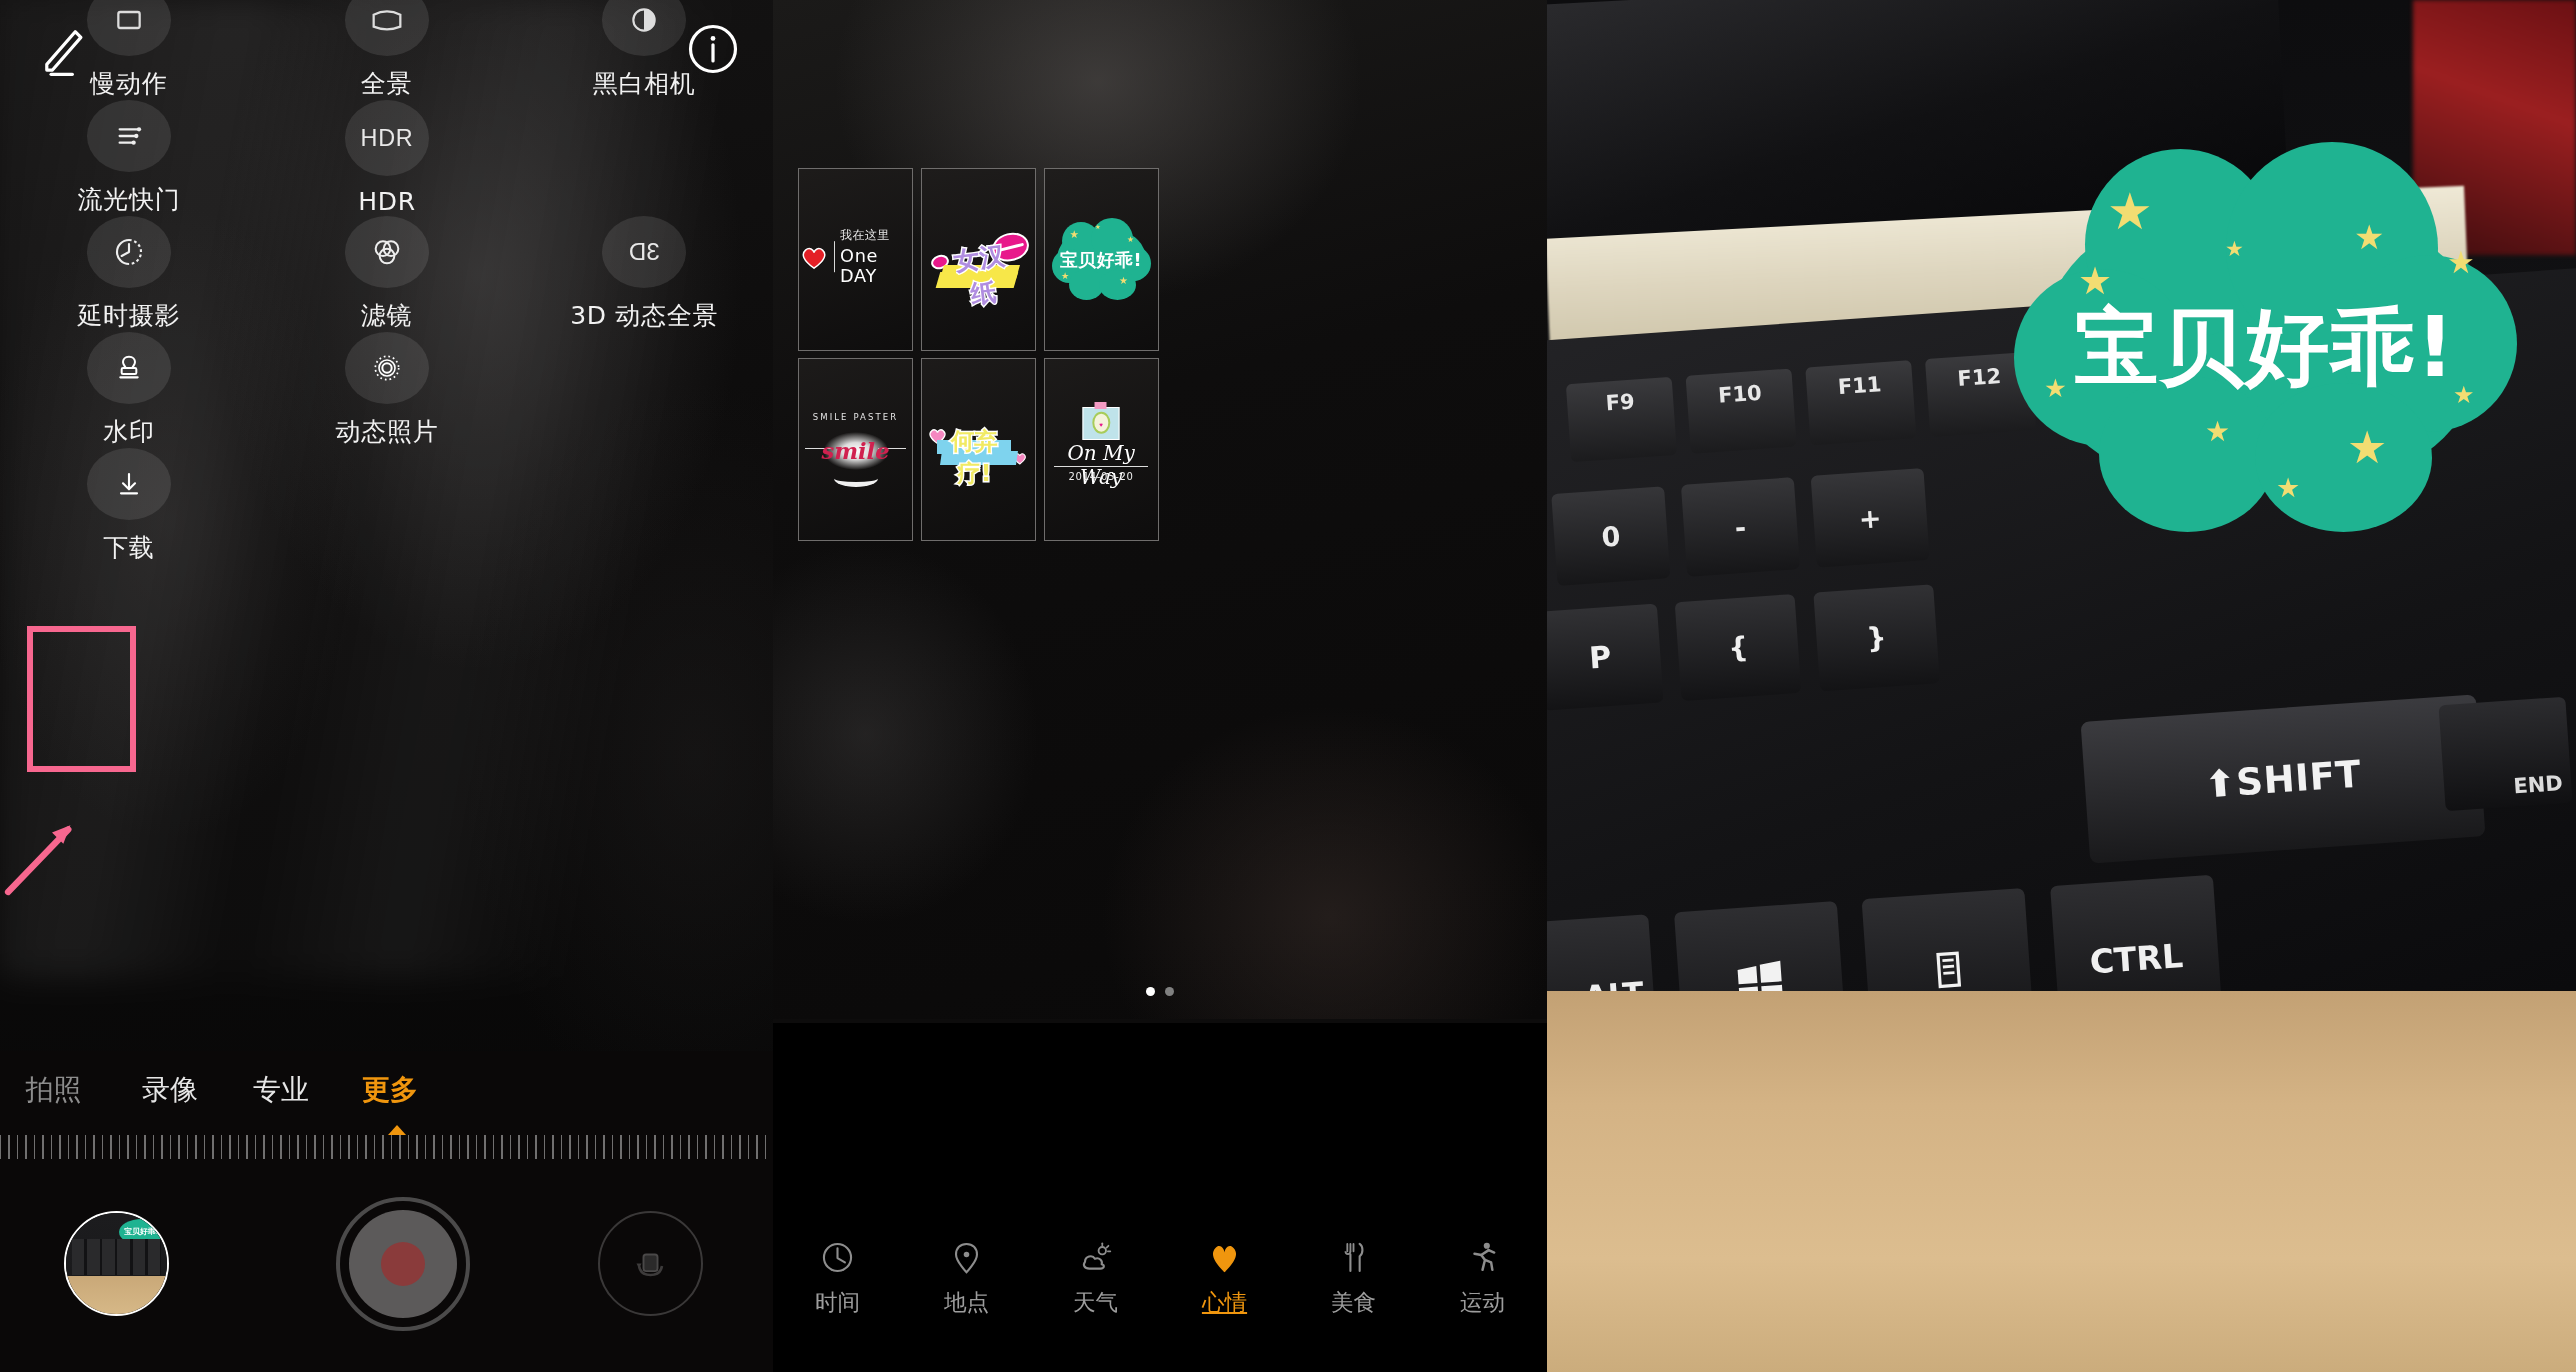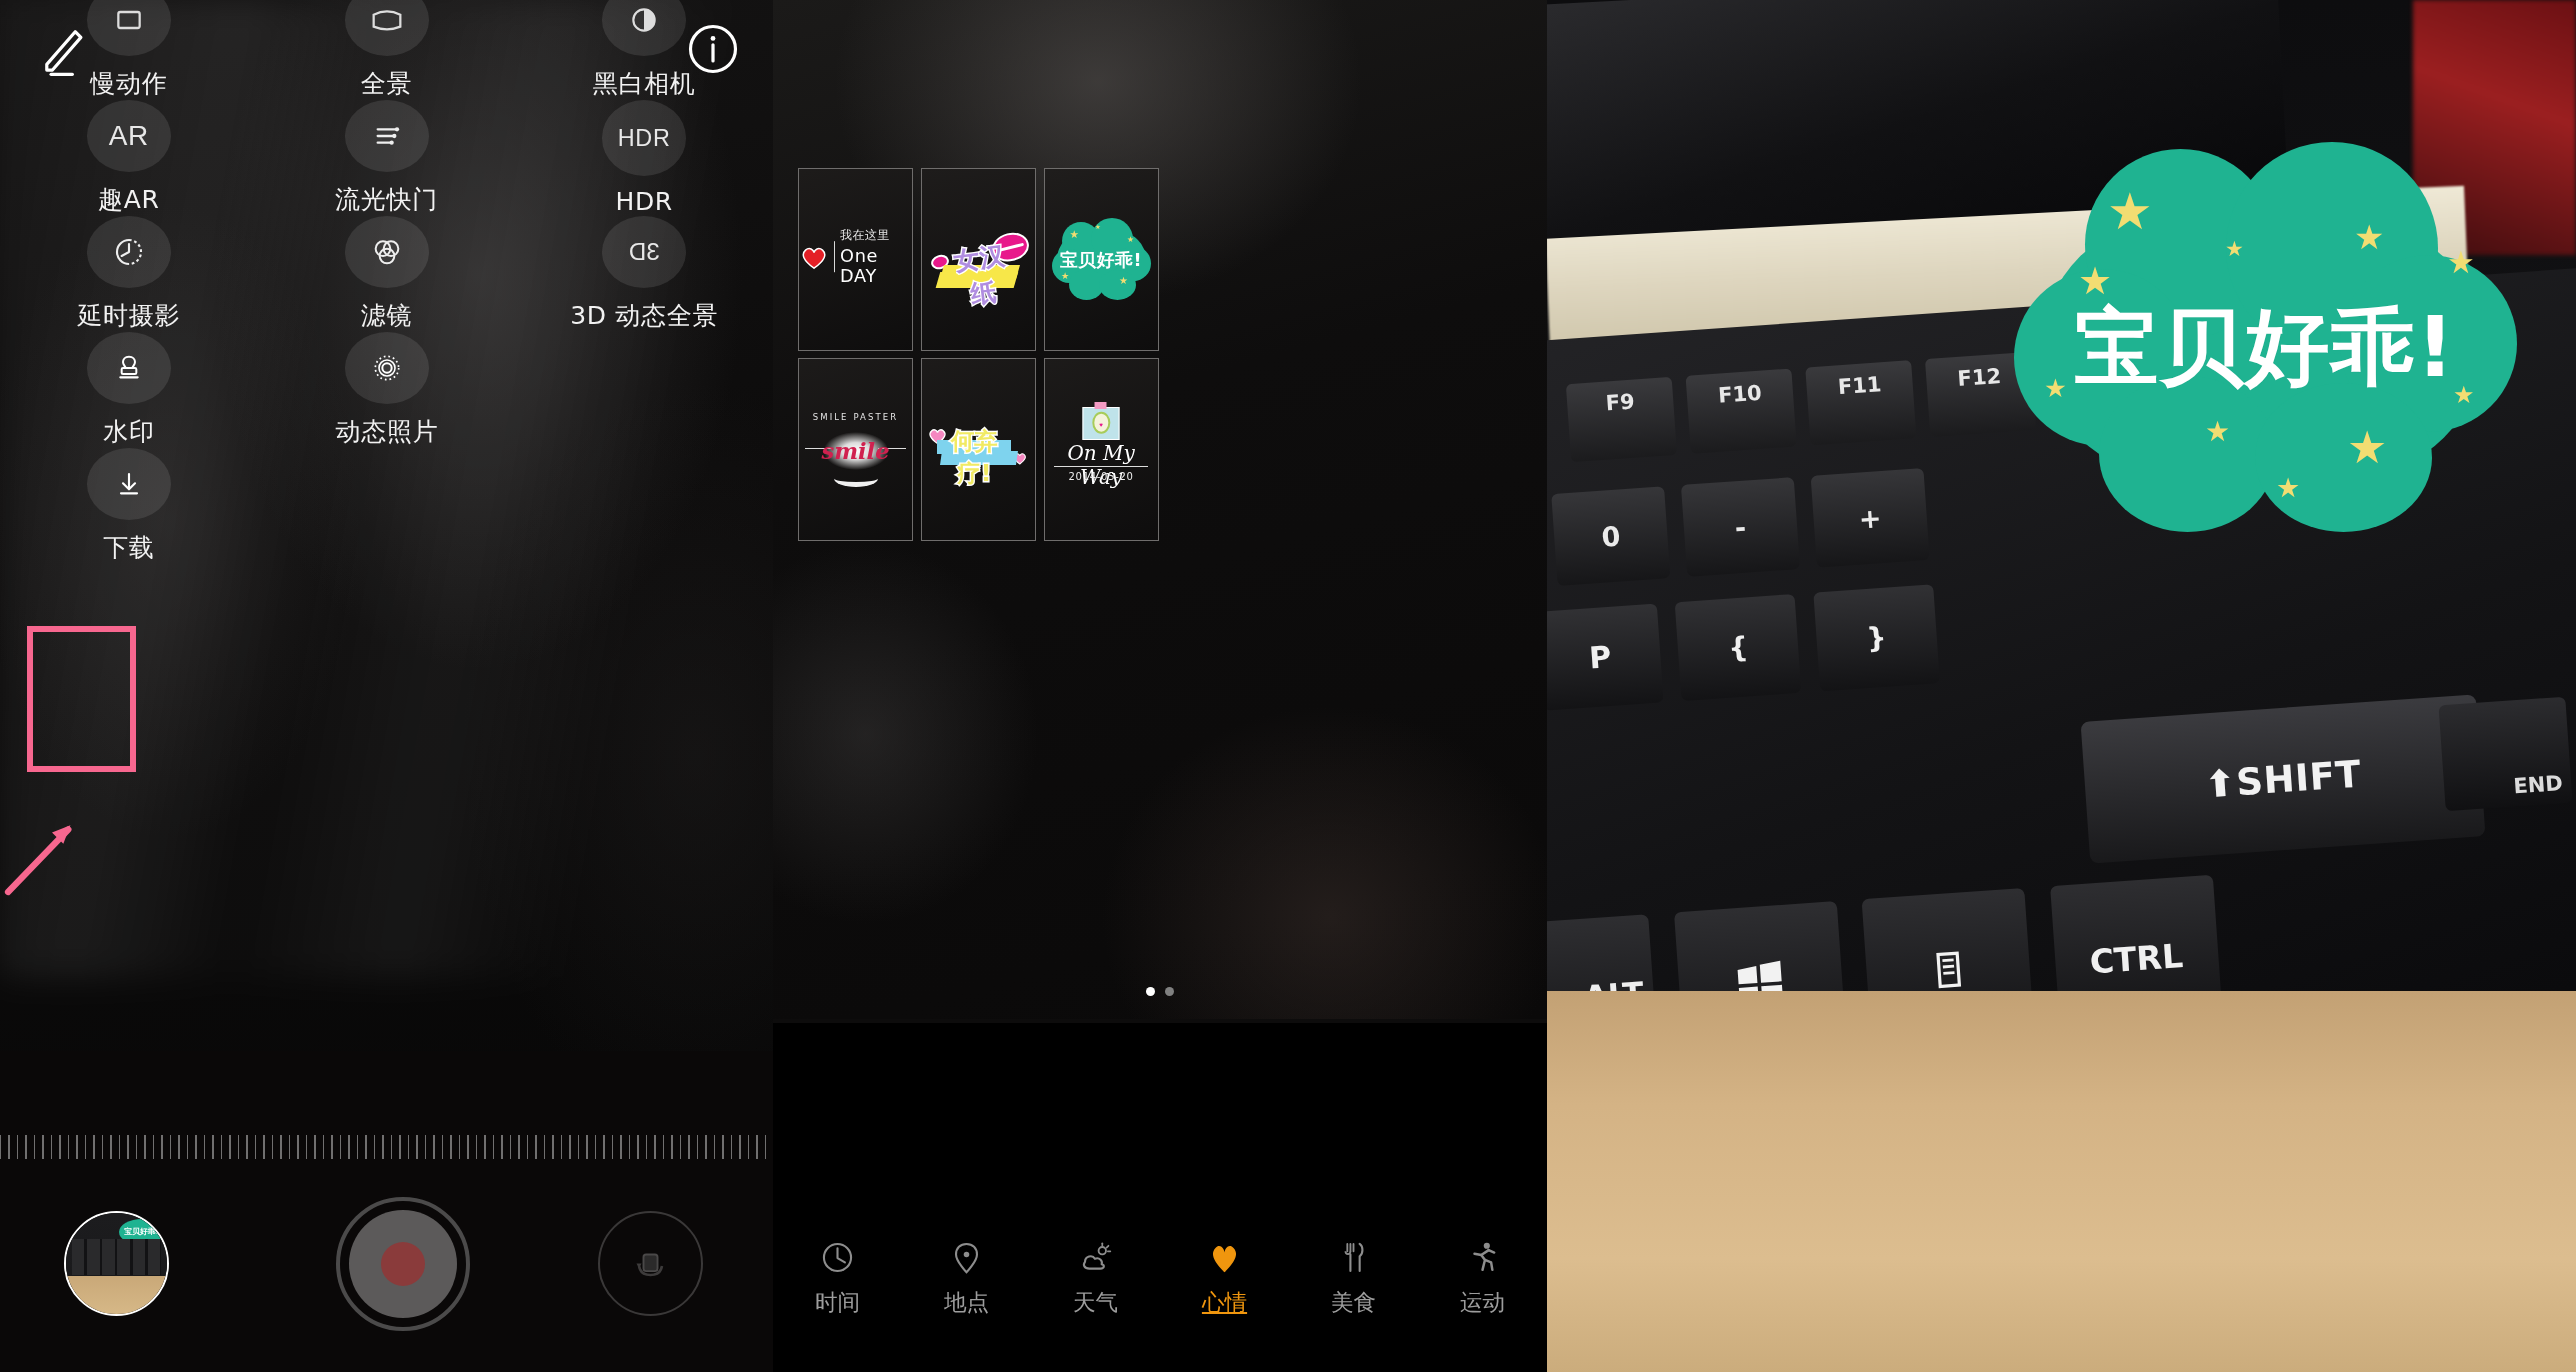--- a/index.html
+++ b/index.html
@@ -188,26 +188,20 @@
               <path d="M30 14 A16 16 0 0 1 30 46 Z" fill="#ddd"></path>
             </svg>
           </div>
           <div class="mode-label">黑白相机</div>
         </div>
       </div>
 
       <div class="mode-row">
         <div class="mode-item">
           <div class="mode-bubble">
-            <span style="color:#e8e8e8;font-size:28px;letter-spacing:0.7px;font-family:'Liberation Sans',sans-serif;">AR</span>
-          </div>
-          <div class="mode-label">趣AR</div>
-        </div>
-        <div class="mode-item">
-          <div class="mode-bubble">
             <svg viewBox="0 0 60 60" width="40" height="40">
               <line x1="16" y1="20" x2="44" y2="20" stroke="#eee" stroke-width="3.4" stroke-linecap="round"></line>
               <circle cx="45" cy="20" r="3.2" fill="#eee"></circle>
               <line x1="16" y1="30" x2="40" y2="30" stroke="#eee" stroke-width="3.4" stroke-linecap="round"></line>
               <circle cx="41" cy="30" r="3.2" fill="#eee"></circle>
               <line x1="16" y1="40" x2="36" y2="40" stroke="#eee" stroke-width="3.4" stroke-linecap="round"></line>
               <circle cx="37" cy="40" r="3.2" fill="#eee"></circle>
             </svg>
           </div>
           <div class="mode-label">流光快门</div>
@@ -290,20 +284,27 @@
 
     <div class="hl-box"></div>
     <div class="hl-arrow">
       <svg viewBox="0 0 120 120" width="85" height="85">
         <line x1="10" y1="110" x2="95" y2="22" stroke="#f7678f" stroke-width="9" stroke-linecap="round"></line>
         <path d="M98 16 L72 26 L88 42 Z" fill="#f7678f"></path>
       </svg>
     </div>
 
     <div class="p1-bottom">
+      <div class="tabs">
+        <div class="tab inactive" style="left:25.5px;">拍照</div>
+        <div class="tab dim" style="left:142px;">录像</div>
+        <div class="tab dim" style="left:253px;">专业</div>
+        <div class="tab active" style="left:362px;">更多</div>
+        <div class="tab-caret" style="left:388px;"></div>
+      </div>
       <div class="ruler"></div>
 
       <div class="shutter-row">
         <div class="thumb">
           <div class="thumb-img" style="background:
                  linear-gradient(to bottom, #1c1c1e 0%, #1a1a1c 62%, #c9a878 62%, #d6b887 100%);">
             <div style="position:absolute;left:52%;top:6%;width:46%;height:26%;border-radius:50%;background:#1fb391;">
               <span style="position:absolute;left:0;right:0;top:28%;text-align:center;color:#fff;font-size:7.8px;font-weight:bold;font-family:'DejaVu Sans',sans-serif;">宝贝好乖!</span>
             </div>
             <div style="position:absolute;left:6%;top:26%;width:88%;height:36%;background:

